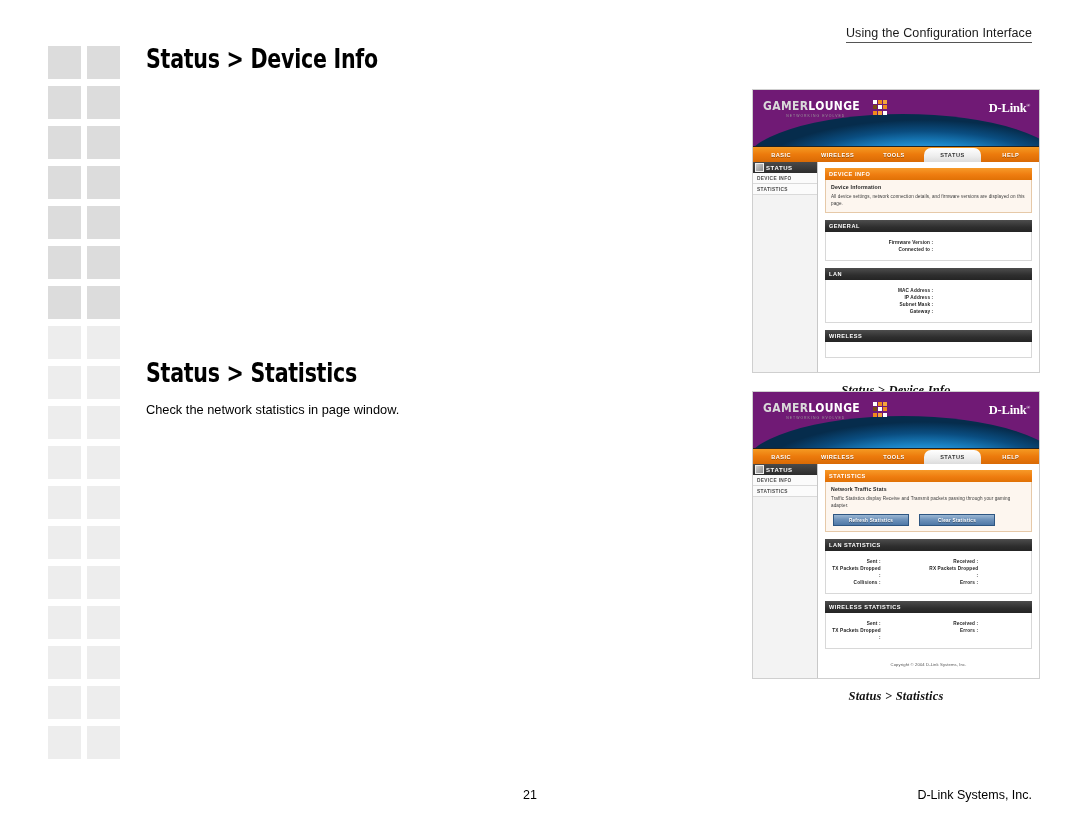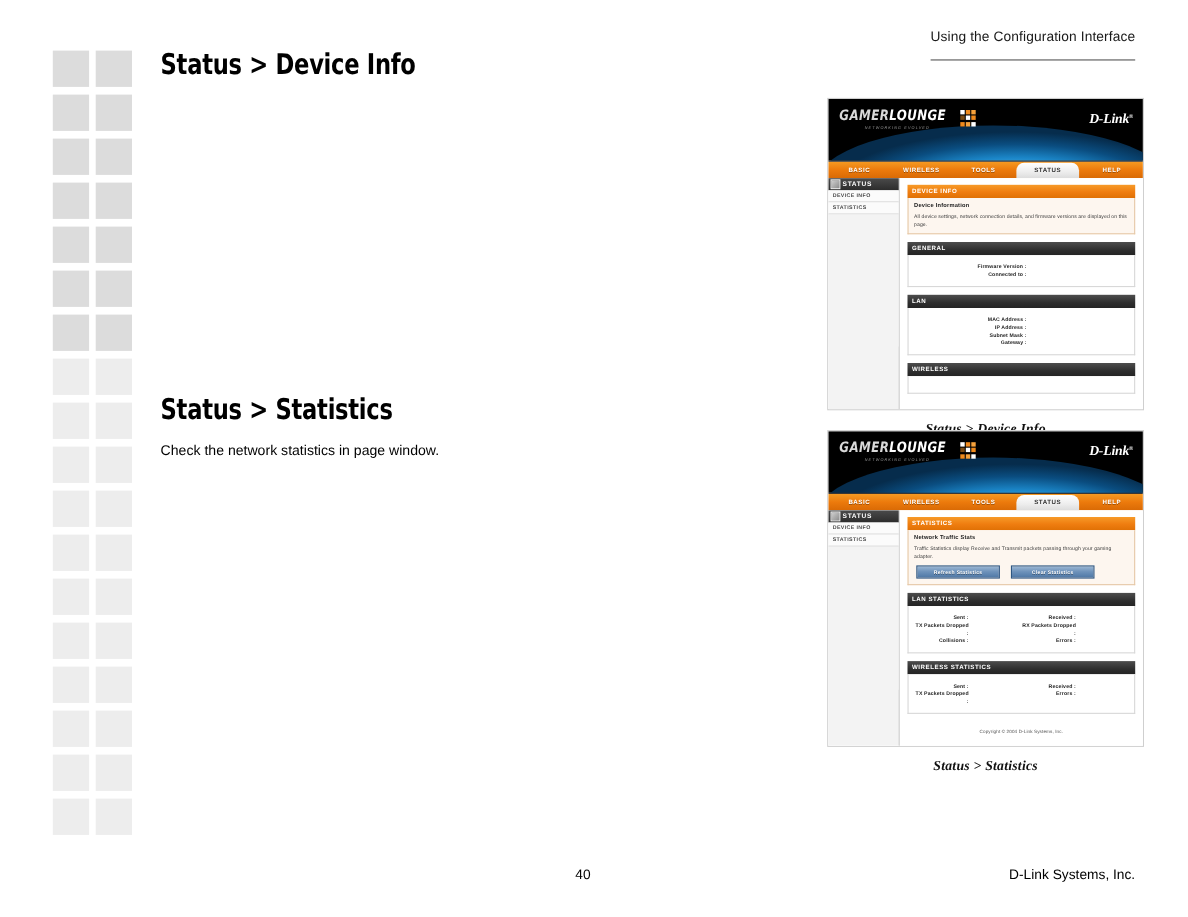--- a/index.html
+++ b/index.html
@@ -17,21 +17,21 @@
   }
 
   
   .page-header {
     position: absolute;
     top: 26px;
     right: 48px;
     font-size: 12.5px;
     color: #1a1a1a;
     border-bottom: 1px solid #555;
-    padding-bottom: 14px;
+    padding-bottom: 2px;
     line-height: 14px;
     letter-spacing: 0.1px;
   }
 
   
   .deco-grid {
     position: absolute;
     left: 48px;
     top: 46px;
     width: 72px;
@@ -115,24 +115,23 @@
   
   .router {
     width: 286px;
     background: #ffffff;
     border: 1px solid #cfcfcf;
     position: relative;
     overflow: hidden;
   }
   .router-banner {
     height: 56px;
-    background: #000000;
+    background: #701a75;
     position: relative;
     overflow: hidden;
-    font-style: italic;
   }
   .wave {
     position: absolute;
     left: -10px;
     bottom: -30px;
     width: 320px;
     height: 62px;
     background: radial-gradient(ellipse 170px 56px at 56% 100%, #b7e4fb 0%, #5cc0ef 32%, #1b86c8 58%, #0a4d80 80%, #062c4c 100%);
     border-top-left-radius: 60% 100%;
     border-top-right-radius: 60% 100%;
@@ -688,14 +687,14 @@
         </div>
 
         <div class="copyright">Copyright © 2004 D-Link Systems, Inc.</div>
 
       </div>
     </div>
   </div>
   <div class="fig-caption">Status &gt; Statistics</div>
 </div>
 
-<div class="footer-page-num">40</div>
+<div class="footer-page-num">21</div>
 <div class="footer-company">D-Link Systems, Inc.</div>
 
 </body></html>

